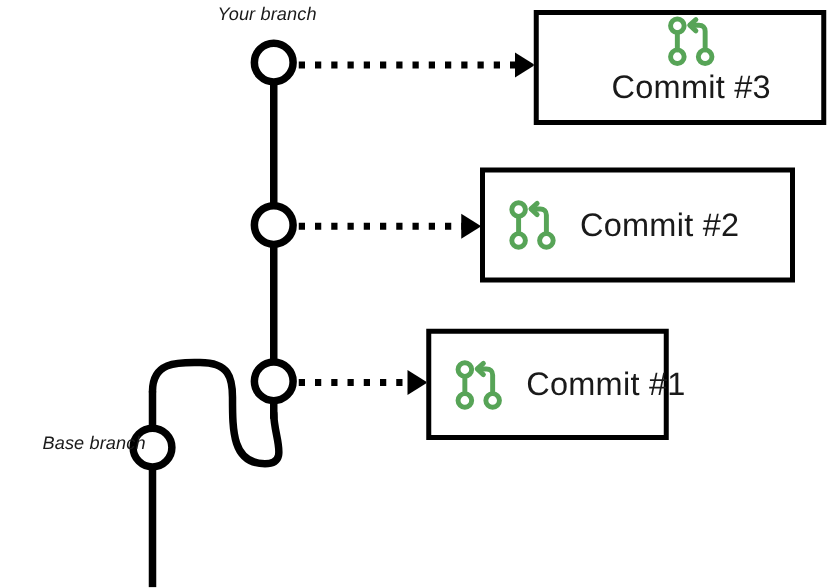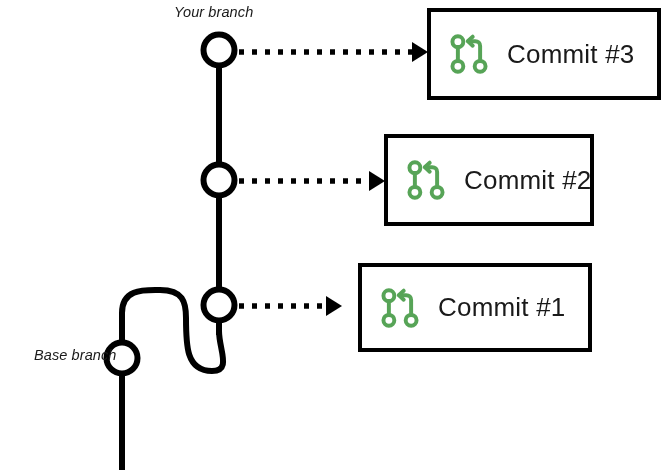--- a/index.html
+++ b/index.html
@@ -111,49 +111,49 @@
     <g>
       <line x1="239" y1="306" x2="328" y2="306" stroke="#000000" stroke-width="5.5" stroke-dasharray="5 8" stroke-linecap="butt"></line>
       <polygon points="326,296 342,306 326,316" fill="#000000"></polygon>
     </g>
   </svg>
 
   <div class="branch-label" id="your-branch-label">Your branch</div>
 
   <div class="branch-label" id="base-branch-label">Base branch</div>
 
-  <div class="commit-box" id="commit-box-3" style="left:427px; top:8px; width:234px; height:92px;">
+  <div class="commit-box" id="commit-box-3" style="left:427px; top:8px; width:234px; height:92px;flex-direction:column;">
     <svg class="commit-icon" viewBox="0 0 32 34">
       <g fill="none" stroke="#57a457" stroke-width="3.2" stroke-linecap="round" stroke-linejoin="round">
         <circle cx="7" cy="7" r="4.4"></circle>
         <circle cx="7" cy="27" r="4.4"></circle>
         <line x1="7" y1="11.4" x2="7" y2="22.6"></line>
         <circle cx="25" cy="27" r="4.4"></circle>
         <path d="M 25 22.6 L 25 10.5 C 25 8.0 23.4 6.6 21.0 6.6 L 15.4 6.6"></path>
         <path d="M 19.0 3.0 L 15.0 6.6 L 19.0 10.3"></path>
       </g>
     </svg>
     <div class="commit-label">Commit #3</div>
   </div>
 
-  <div class="commit-box" id="commit-box-2" style="left:384px; top:134px; width:210px; height:92px;">
+  <div class="commit-box" id="commit-box-2" style="left:384px; top:134px; width:252px; height:92px;">
     <svg class="commit-icon" viewBox="0 0 32 34">
       <g fill="none" stroke="#57a457" stroke-width="3.2" stroke-linecap="round" stroke-linejoin="round">
         <circle cx="7" cy="7" r="4.4"></circle>
         <circle cx="7" cy="27" r="4.4"></circle>
         <line x1="7" y1="11.4" x2="7" y2="22.6"></line>
         <circle cx="25" cy="27" r="4.4"></circle>
         <path d="M 25 22.6 L 25 10.5 C 25 8.0 23.4 6.6 21.0 6.6 L 15.4 6.6"></path>
         <path d="M 19.0 3.0 L 15.0 6.6 L 19.0 10.3"></path>
       </g>
     </svg>
     <div class="commit-label">Commit #2</div>
   </div>
 
-  <div class="commit-box" id="commit-box-1" style="left:358px; top:263px; width:234px; height:89px;">
+  <div class="commit-box" id="commit-box-1" style="left:341px; top:263px; width:194px; height:89px;">
     <svg class="commit-icon" viewBox="0 0 32 34">
       <g fill="none" stroke="#57a457" stroke-width="3.2" stroke-linecap="round" stroke-linejoin="round">
         <circle cx="7" cy="7" r="4.4"></circle>
         <circle cx="7" cy="27" r="4.4"></circle>
         <line x1="7" y1="11.4" x2="7" y2="22.6"></line>
         <circle cx="25" cy="27" r="4.4"></circle>
         <path d="M 25 22.6 L 25 10.5 C 25 8.0 23.4 6.6 21.0 6.6 L 15.4 6.6"></path>
         <path d="M 19.0 3.0 L 15.0 6.6 L 19.0 10.3"></path>
       </g>
     </svg>

